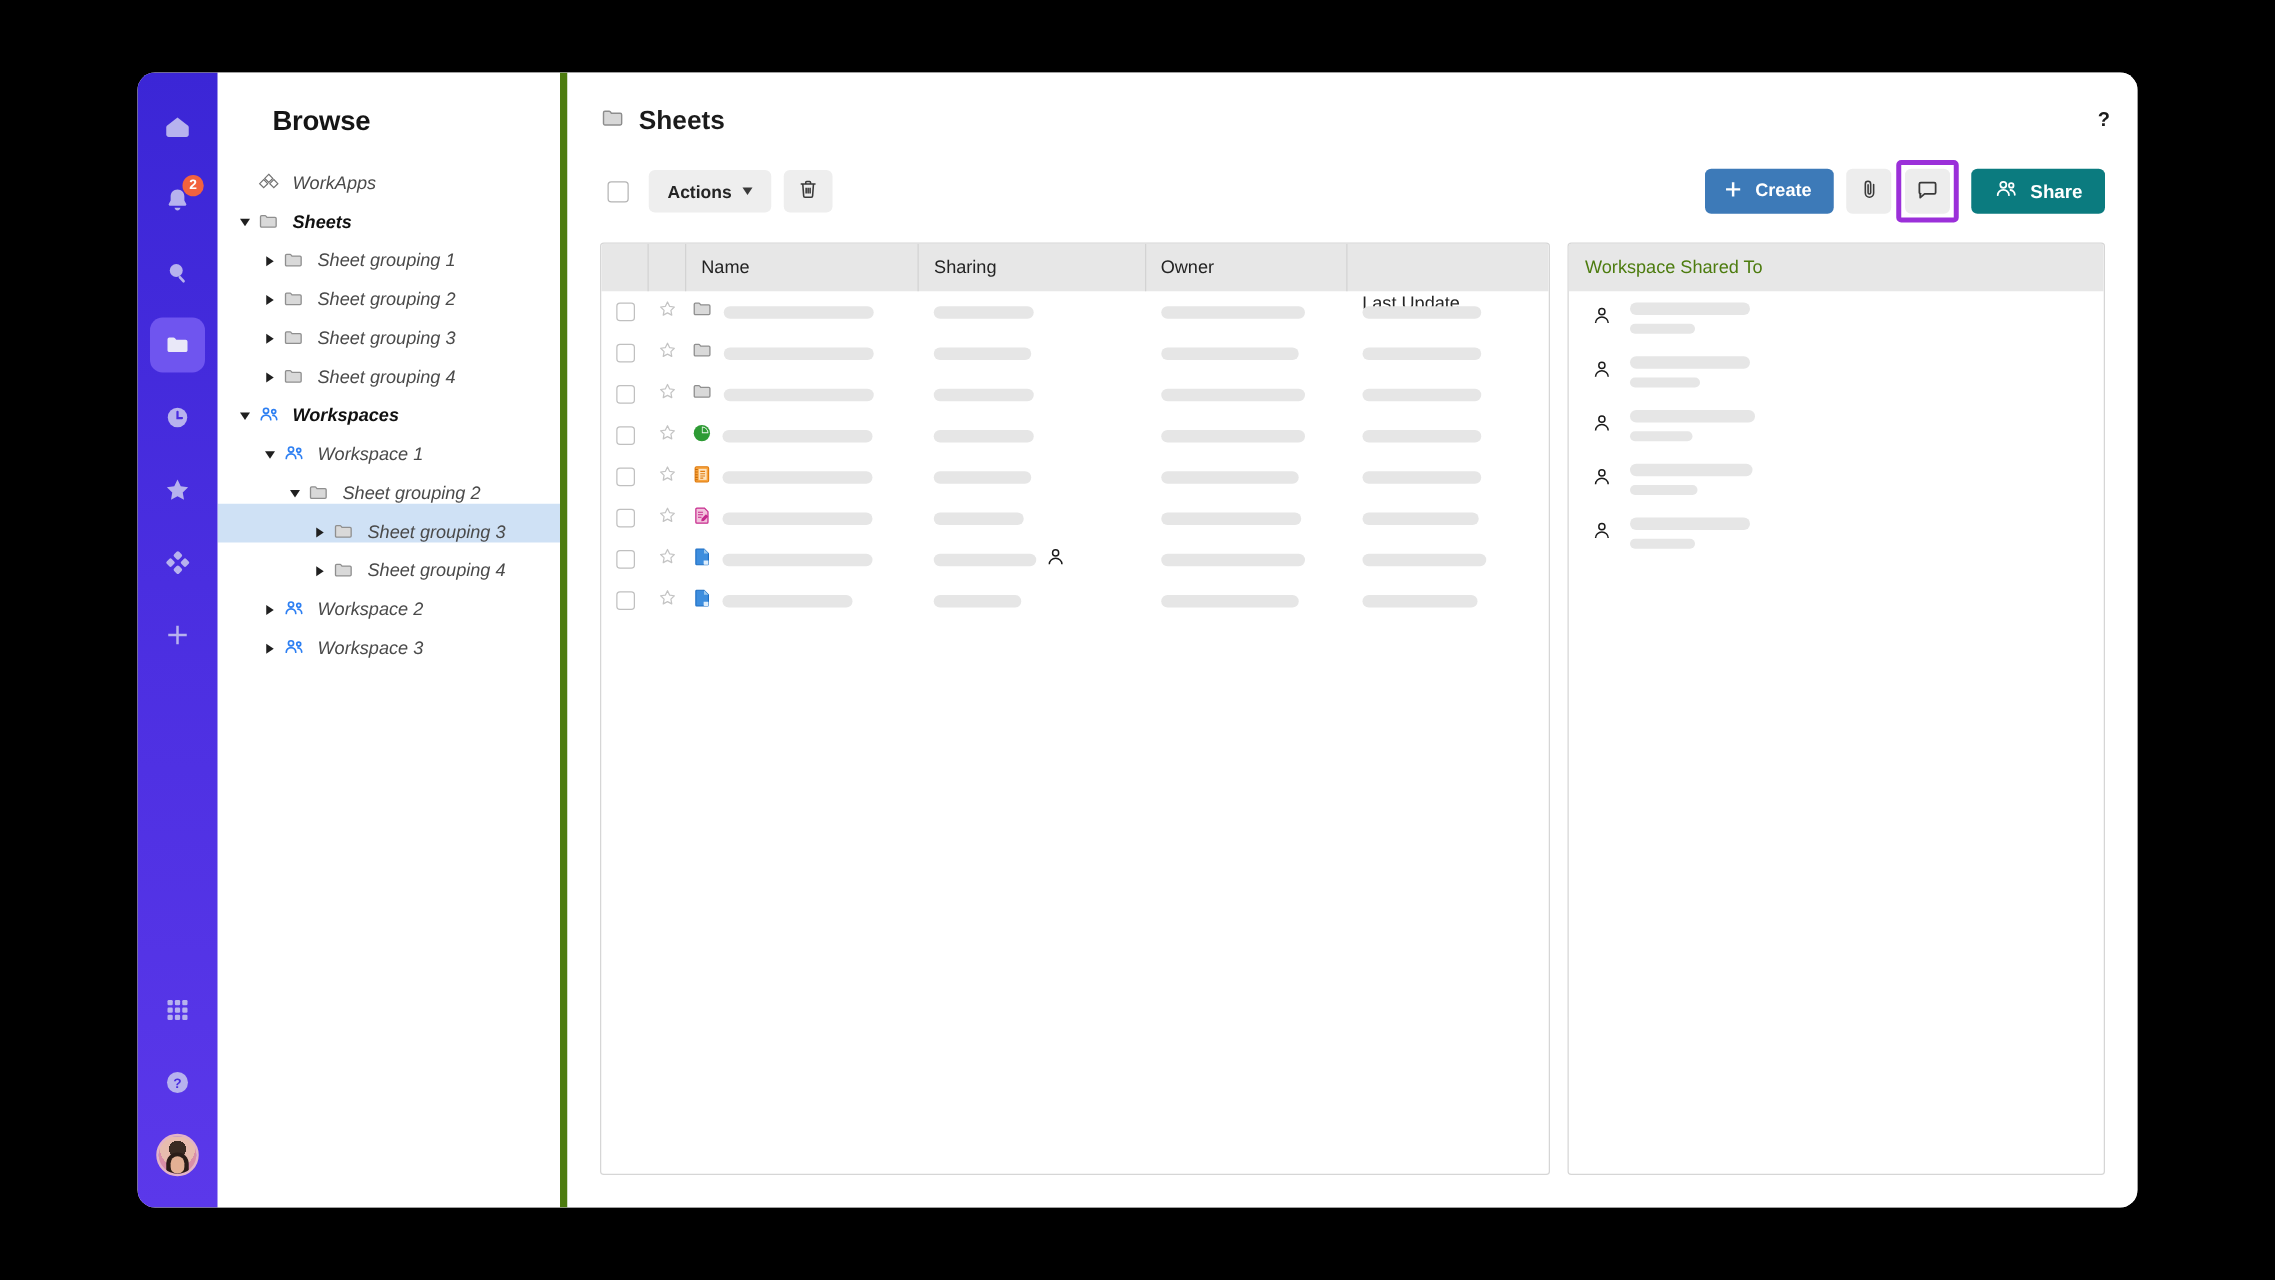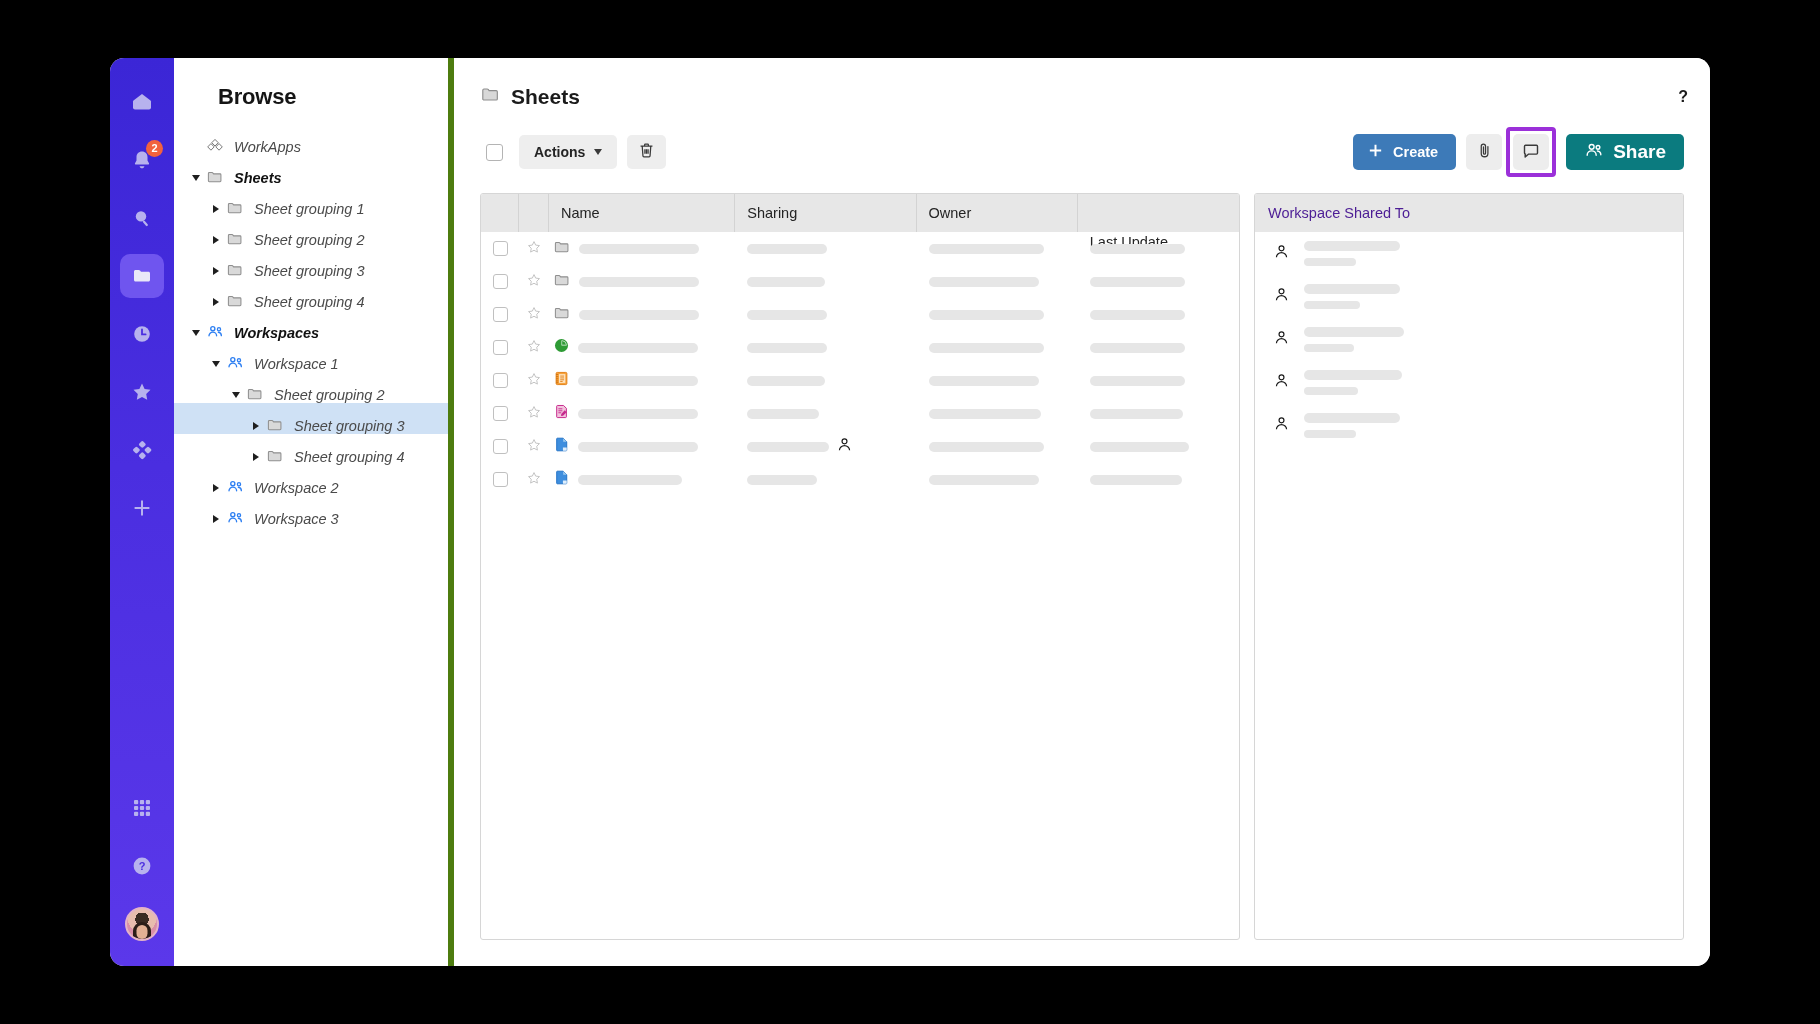--- a/index.html
+++ b/index.html
@@ -169,21 +169,21 @@
   .btn-create {
     height: 36px; padding: 0 18px 0 14px;
     background: #3d7ab8; border: none; border-radius: 5px;
     color: #fff; font-size: 14.5px; font-weight: bold;
     display: flex; align-items: center; gap: 9px; cursor: pointer;
     font-family: "Liberation Sans", sans-serif;
   }
   .btn-share {
     height: 36px; padding: 0 18px;
     background: #0b7b7f; border: none; border-radius: 5px;
-    color: #fff; font-size: 19px; font-weight: bold;
+    color: #fff; font-size: 15px; font-weight: bold;
     display: flex; align-items: center; gap: 9px; cursor: pointer;
     font-family: "Liberation Sans", sans-serif;
   }
   .icon-group { display: flex; align-items: center; gap: 4px; }
   .icon-sq {
     width: 36px; height: 36px;
     background: #ededed; border: none; border-radius: 5px;
     display: flex; align-items: center; justify-content: center;
     cursor: pointer;
   }
@@ -214,21 +214,21 @@
     border-right: 1px solid #d3d3d3;
     white-space: nowrap;
   }
   .th.last { border-right: none; }
   .th.c-check { flex: 0 0 38px; padding: 0; }
   .th.c-star  { flex: 0 0 30px; padding: 0; }
   .th.c-name  { flex: 1 1 170px; }
   .th.c-share { flex: 1 1 165px; }
   .th.c-owner { flex: 1 1 145px; }
   .th.c-upd   { flex: 1 1 145px; margin-top: 48px; }
-  .th-single { display:flex;align-items:center;font-size:14.5px;color:#4c1d95;padding-left:13px; }
+  .th-single { display:flex;align-items:center;font-size:14.5px;color:#4d7c0f;padding-left:13px; }
 
   .tbody { flex: 1 1 auto; overflow: hidden; }
   .row { display: flex; align-items: center; height: 33px; }
   .cell { display: flex; align-items: center; padding-left: 12px; min-width: 0; }
   .cell.c-check { flex: 0 0 38px; padding: 0; justify-content: center; }
   .cell.c-star  { flex: 0 0 30px; padding: 0; justify-content: center; }
   .cell.c-name  { flex: 1 1 170px; gap: 8px; padding-left: 4px; }
   .cell.c-share { flex: 1 1 165px; gap: 6px; }
   .cell.c-owner { flex: 1 1 145px; }
   .cell.c-upd   { flex: 1 1 145px; }

